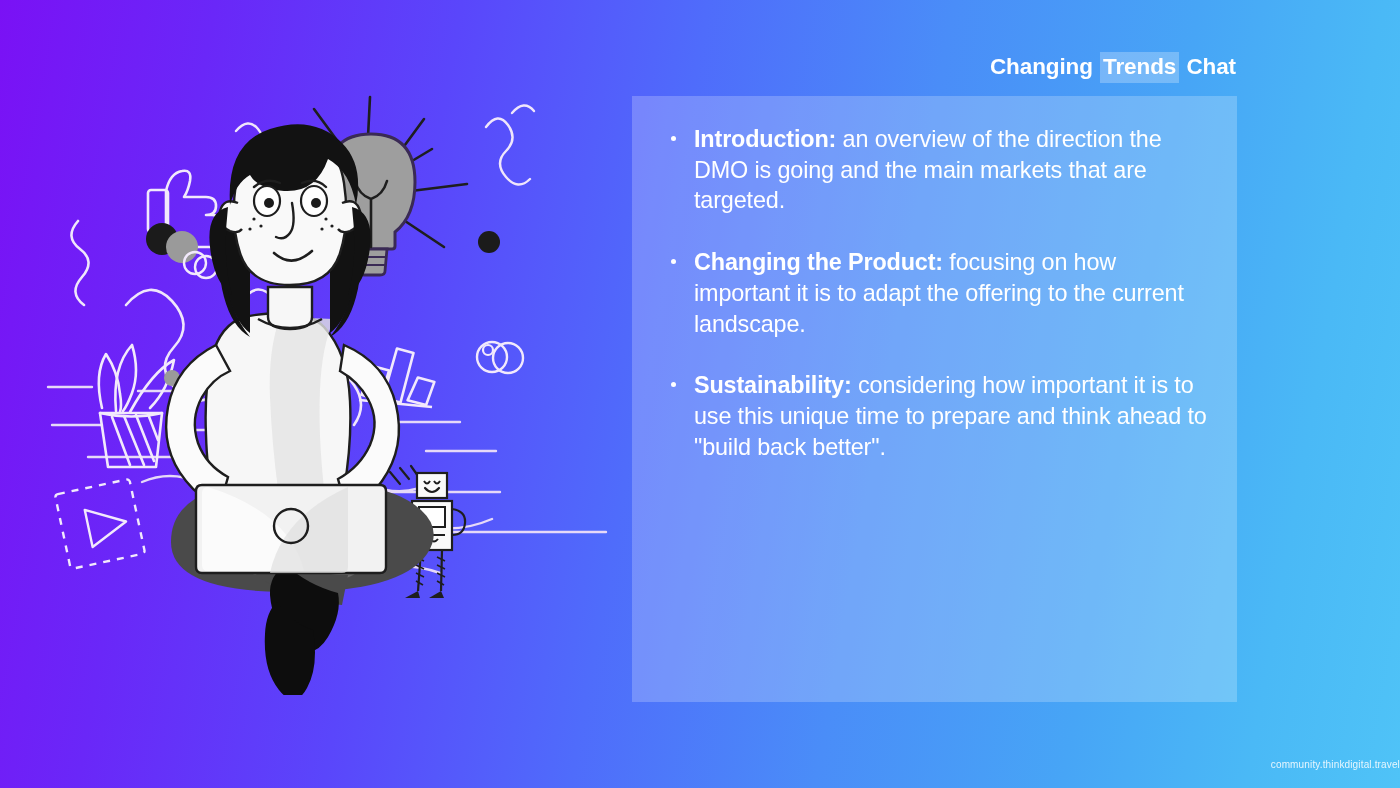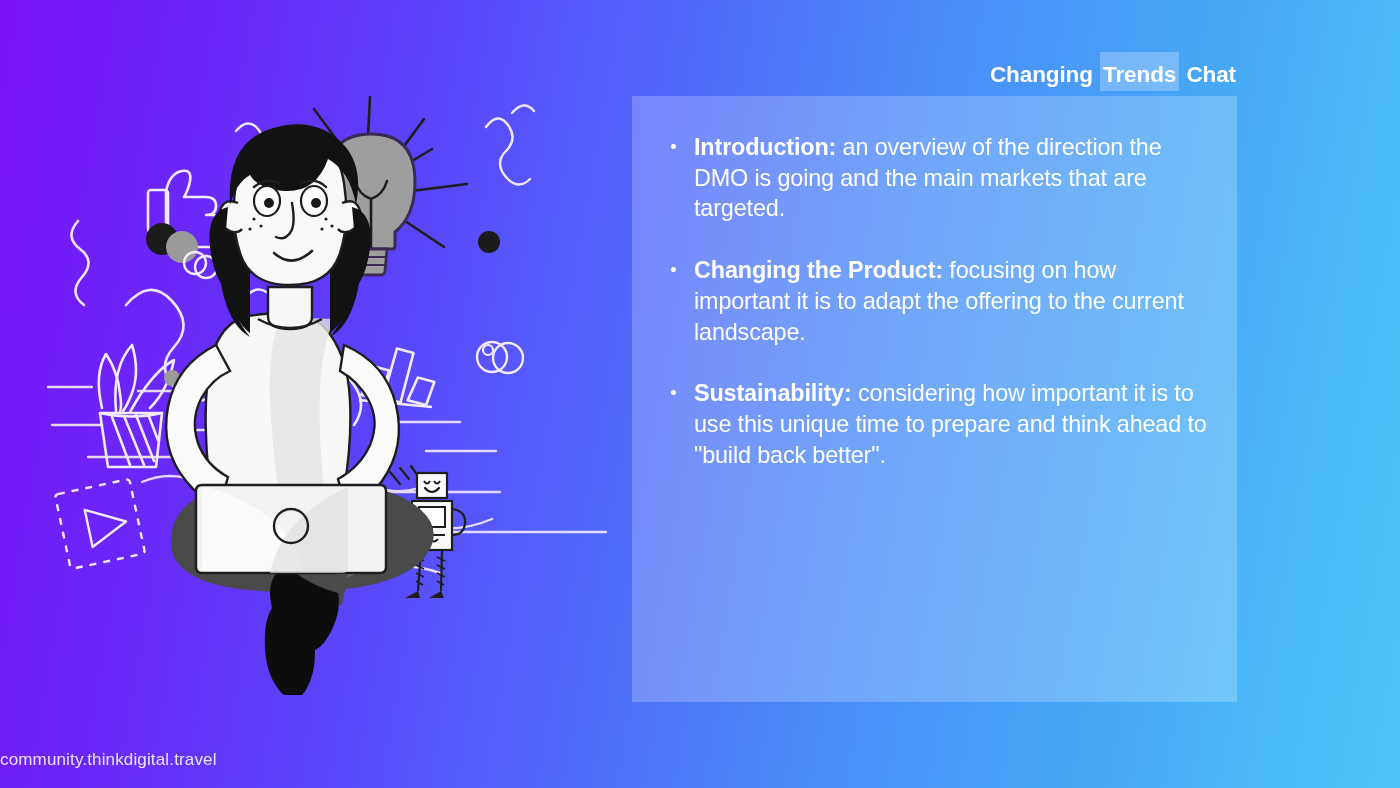--- a/index.html
+++ b/index.html
@@ -32,38 +32,38 @@
     font-size: 22.5px;
     font-weight: bold;
     color: #ffffff;
     letter-spacing: -0.1px;
     white-space: nowrap;
     z-index: 6;
   }
   .title-wrap span { display: inline-block; }
   .title-hl {
     background: rgba(255,255,255,0.26);
-    padding: 10px 3px 3px 3px;
+    padding: 2px 3px 3px 3px;
     margin: 0 1px;
   }
 
   
   .card {
     position: absolute;
     left: 632px;
     top: 96px;
     width: 605px;
     height: 606px;
     background: rgba(255,255,255,0.22);
     z-index: 5;
   }
   .bullets {
     list-style: none;
     margin: 0;
-    padding: 36px 22px 0 36px;
+    padding: 28px 22px 0 36px;
   }
   .bullet {
     position: relative;
     color: #ffffff;
     font-size: 23.4px;
     line-height: 30.7px;
     margin-bottom: 31px;
     padding-left: 26px;
     letter-spacing: -0.15px;
   }
@@ -75,26 +75,26 @@
     width: 5px;
     height: 5px;
     border-radius: 50%;
     background: #ffffff;
   }
   .bullet b { font-weight: bold; }
 
   
   .footer {
     position: absolute;
-    left: 0;
+    left: 12px;
     right: 0;
     bottom: 18px;
-    text-align: left;
+    text-align: right;
     color: rgba(255,255,255,0.86);
-    font-size: 17px;
+    font-size: 10px;
     letter-spacing: 0.15px;
     z-index: 6;
   }
 
   
   .illus {
     position: absolute;
     left: 30px;
     top: 95px;
     width: 600px;

